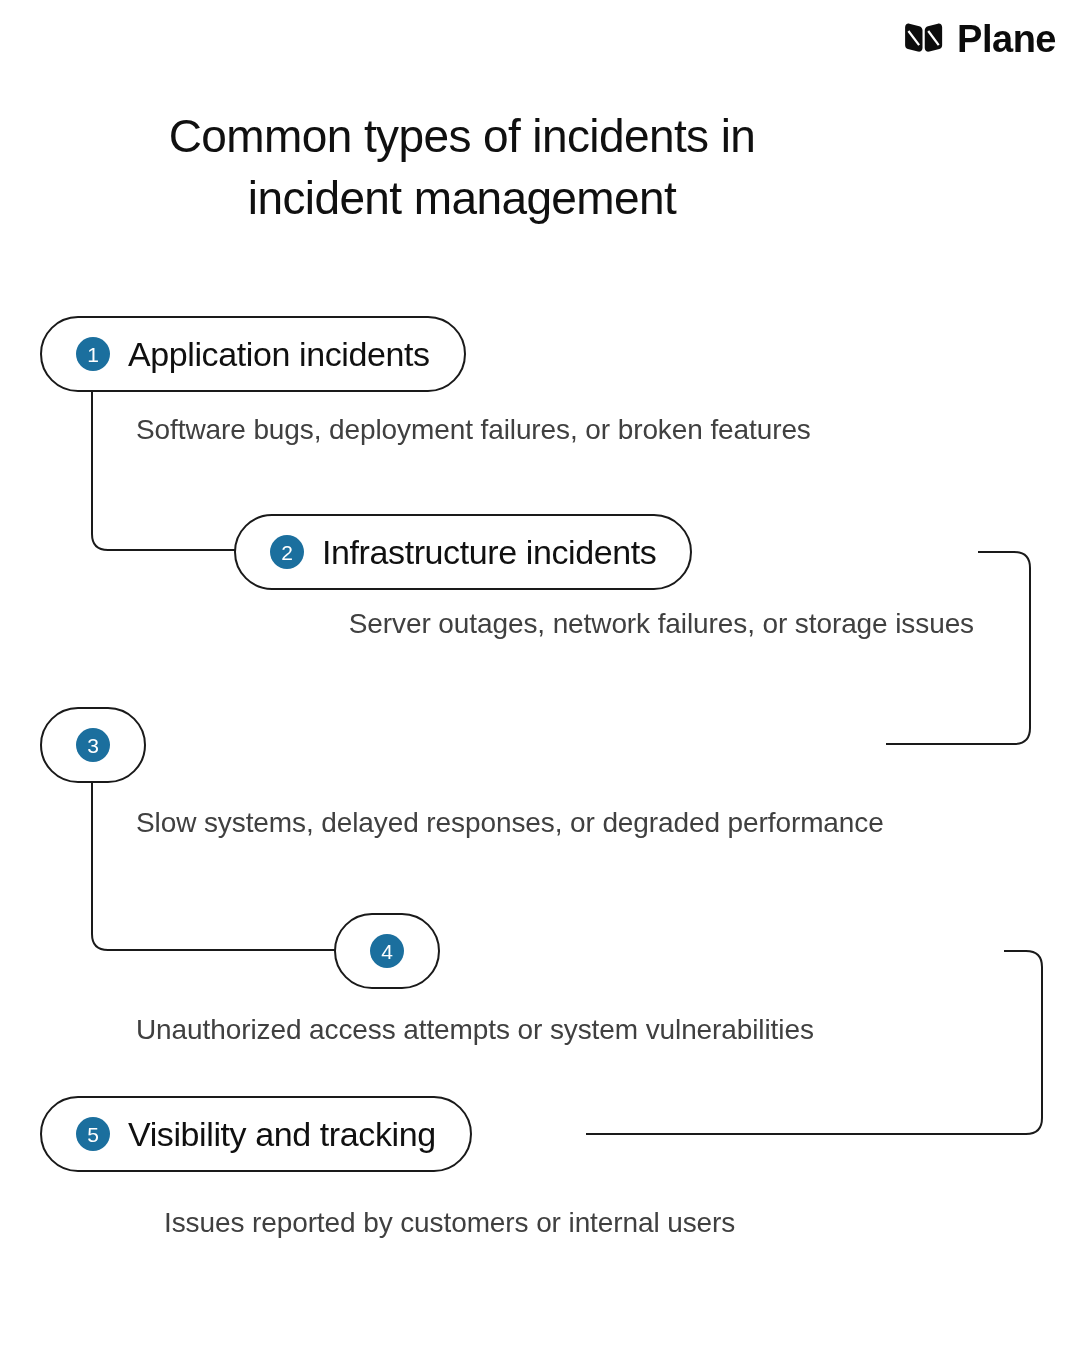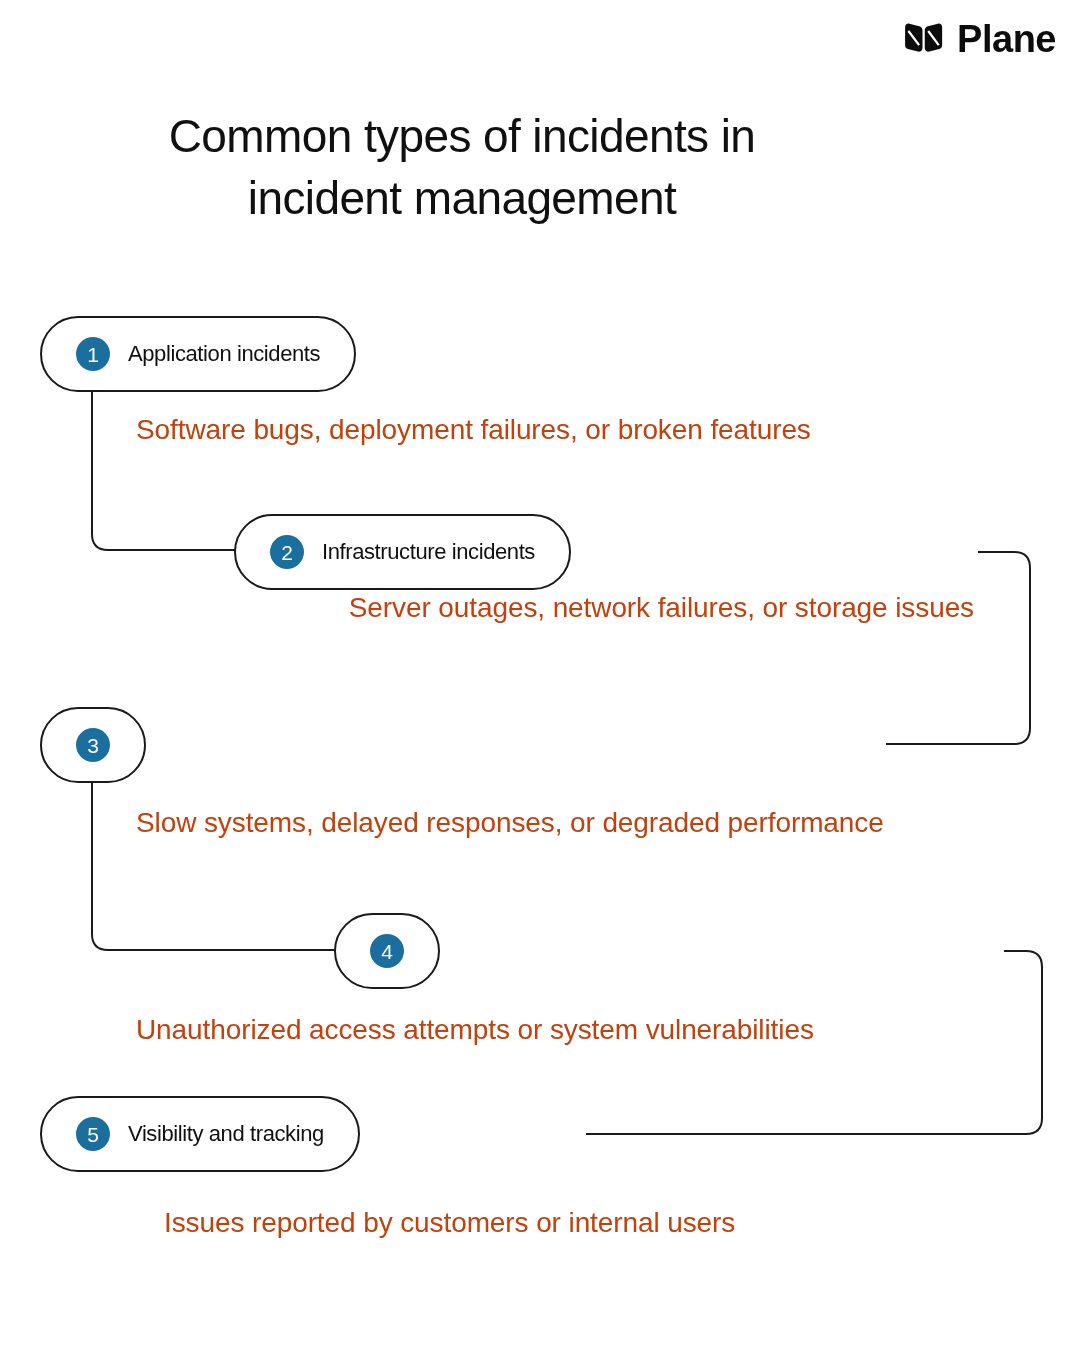--- a/index.html
+++ b/index.html
@@ -92,48 +92,48 @@
     background: #1b6f9e;
     color: #ffffff;
     font-size: 21px;
     display: flex;
     align-items: center;
     justify-content: center;
     line-height: 1;
     font-weight: 400;
   }
   .pill .label {
-    font-size: 22px;
+    font-size: 34px;
     font-weight: 500;
     letter-spacing: -0.4px;
     color: #101010;
     white-space: nowrap;
   }
 
   
   .desc {
     position: absolute;
     font-size: 28px;
     line-height: 1.45;
-    color: #c2410c;
+    color: #404040;
     letter-spacing: -0.1px;
   }
   .desc.right {
     text-align: right;
   }
 
   
   #pill-1 { left: 40px;  top: 316px; }
   #pill-2 { left: 234px; top: 514px; }
   #pill-3 { left: 40px;  top: 707px; }
   #pill-4 { left: 334px; top: 913px; }
   #pill-5 { left: 40px;  top: 1096px; }
 
   #desc-1 { left: 136px; top: 410px; width: 700px; }
-  #desc-2 { left: 330px; top: 588px; width: 644px; }
+  #desc-2 { left: 330px; top: 604px; width: 644px; }
   #desc-3 { left: 136px; top: 803px; width: 800px; }
   #desc-4 { left: 136px; top: 1010px; width: 880px; }
   #desc-5 { left: 136px; top: 1203px; width: 820px; margin-left: 28px; }
 </style>
 </head>
 <body>
 
 <div class="brand">
   <svg class="brand-mark" viewBox="0 0 44 36" aria-hidden="true">
     <path d="M2 5.5 C2 3 4 1.2 6.5 1.8 L17 4.4 C19 4.9 20.4 6.7 20.4 8.8 L20.4 27.5 C20.4 30.1 18 32 15.5 31.3 L5 28.6 C3.2 28.1 2 26.5 2 24.6 Z" fill="#0c0c0c"></path>

